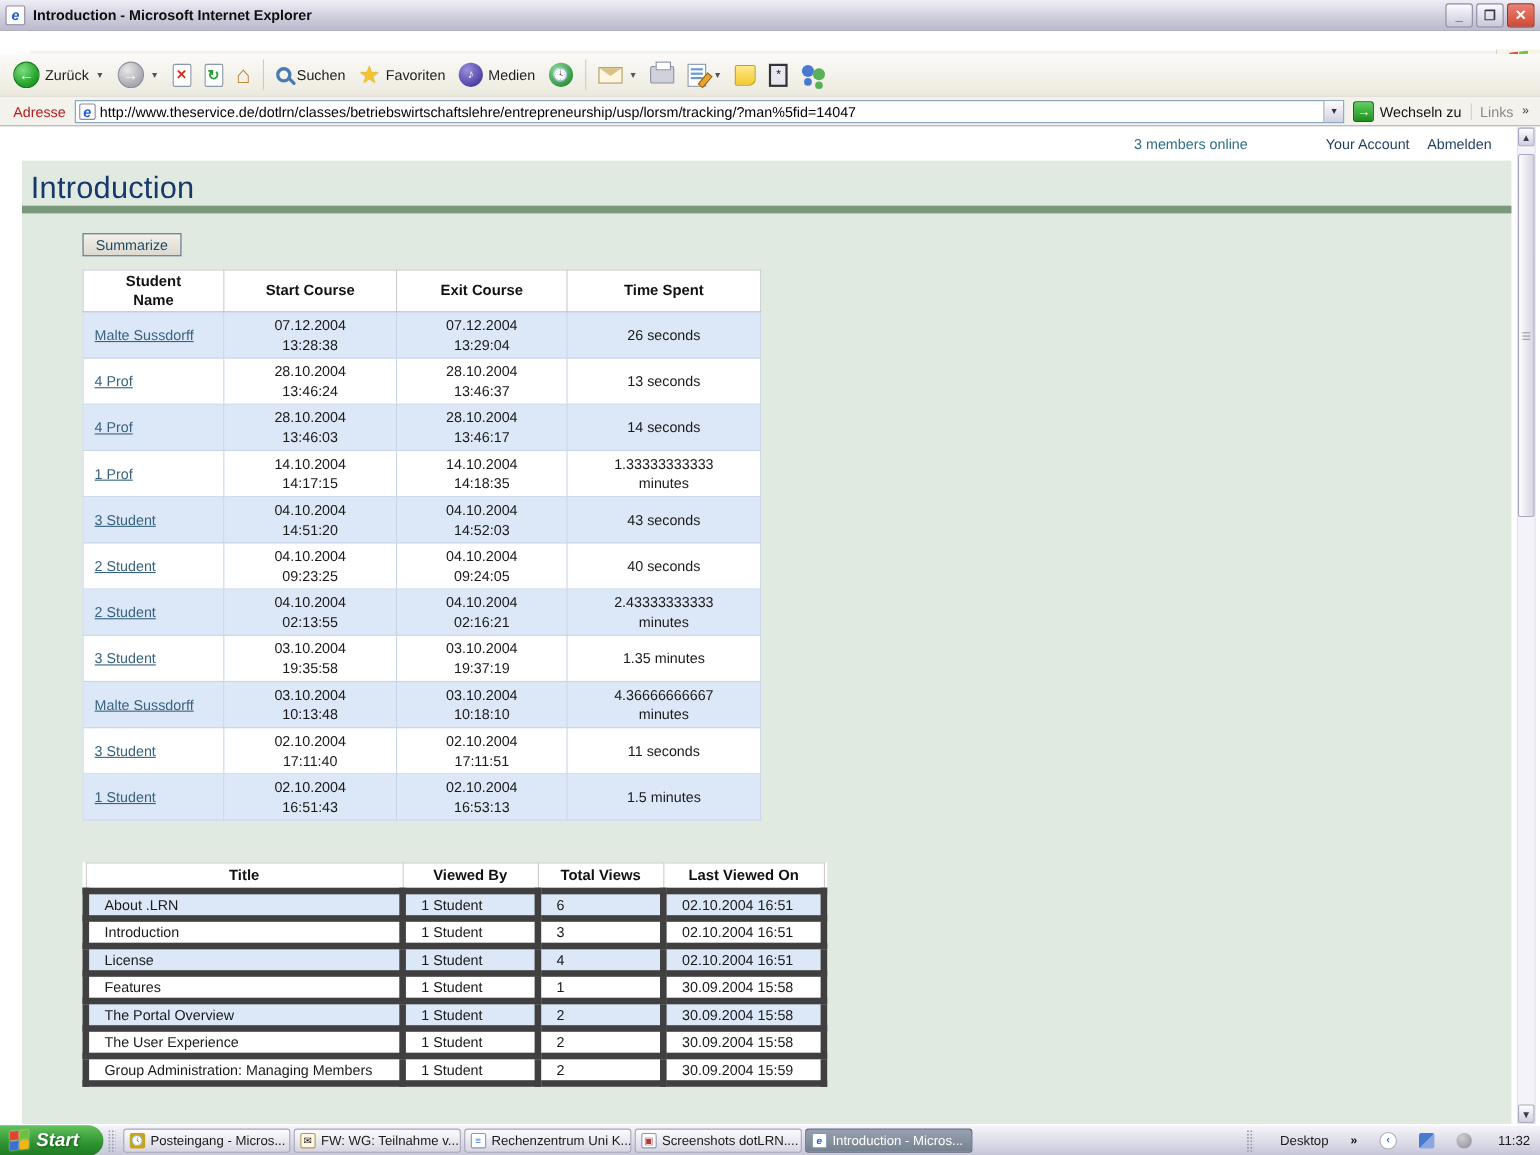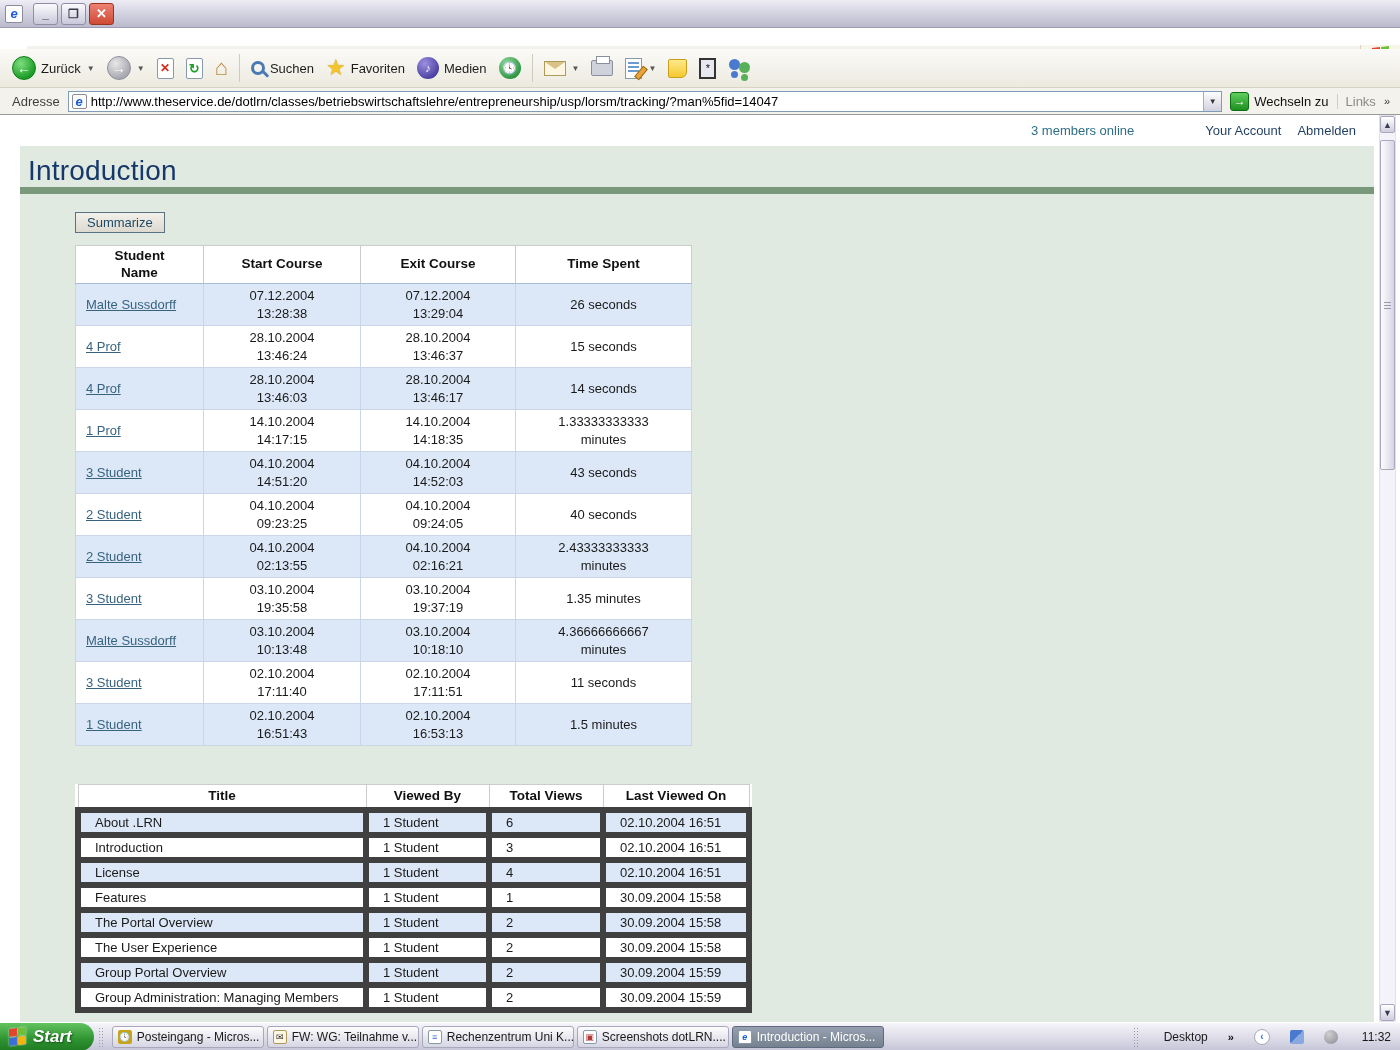--- a/index.html
+++ b/index.html
@@ -67,21 +67,21 @@
   .editpage::after { content:""; position:absolute; right:-3px; bottom:-2px; width:4px; height:12px; background:#e8a33a; transform:rotate(40deg); border:1px solid #9a6a10; }
   .notepad { width:19px; height:19px; background:linear-gradient(#ffe98a,#f4c930); border:1px solid #c8a018; border-radius:2px 2px 6px 2px; display:inline-block; }
   .kiosk { width:17px; height:21px; background:#e8e8f0; border:2px solid #333; display:inline-flex; align-items:center; justify-content:center; font-size:11px; color:#111; }
   .buddies { position:relative; width:24px; height:22px; display:inline-block; }
   .buddy { position:absolute; width:11px; height:11px; border-radius:50%; }
   .buddy.b1 { background:#4a7ad0; left:1px; top:2px; box-shadow:0 10px 0 -2px #4a7ad0; }
   .buddy.b2 { background:#58b058; right:2px; top:5px; box-shadow:0 10px 0 -2px #58b058; }
   
   .addressbar { position:absolute; top:88px; left:0; right:0; height:27px; background:#f3f2ed;
     display:flex; align-items:center; border-bottom:1px solid #9a9a9a; padding:0 4px; }
-  .addr-label { font-size:13px; color:#404040; padding:0 8px; }
+  .addr-label { font-size:13px; color:#b91c1c; padding:0 8px; }
   .addr-box { flex:1; height:21px; background:#fff; border:1px solid #7f9db9; display:flex; align-items:center; padding-left:3px; }
   .addr-box .ie-page { width:15px; height:15px; margin-right:4px; }
   .addr-input { flex:1; border:none; outline:none; font-size:13px; font-family:"Liberation Sans",sans-serif; color:#000; height:17px; background:transparent; }
   .addr-drop { width:18px; height:19px; background:linear-gradient(#fefefe,#d2d0e0); border-left:1px solid #aab; display:flex;
     align-items:center; justify-content:center; font-size:8px; color:#333; }
   .go-btn { display:flex; align-items:center; gap:5px; font-size:13px; padding:0 8px; }
   .go-ico { width:19px; height:19px; background:linear-gradient(#5fcf5f,#1e8f1e); border:1px solid #0d6d12; border-radius:3px;
     color:#fff; display:flex; align-items:center; justify-content:center; font-size:12px; font-weight:bold; }
   .links-lbl { font-size:13px; color:#8a8a8a; padding:0 8px; border-left:1px solid #d0cec2; }
   .chev { font-size:11px; color:#333; padding-right:6px; }
@@ -151,20 +151,21 @@
   .tray-ico2 { width:14px; height:14px; background:radial-gradient(circle at 35% 30%, #cfcfcf, #8a8a96); border-radius:50%; }
   .clock { font-size:12px; color:#1a1a1a; margin-left:4px; }
 </style>
 </head>
 <body>
 
 <div class="titlebar">
   <span class="ie-page">
       <span class="ie-e">e</span>
     </span>
+  <span class="win-title">Introduction - Microsoft Internet Explorer</span>
   <span class="winbtn">_</span>
   <span class="winbtn">❐</span>
   <span class="winbtn close">✕</span>
 </div>
 
 <div class="menubar">
   <span class="menu-item">Datei</span>
   <span class="menu-item">Bearbeiten</span>
   <span class="menu-item">Ansicht</span>
   <span class="menu-item">Favoriten</span>
@@ -300,21 +301,21 @@
             <td>07.12.2004
 13:29:04</td>
             <td>26 seconds</td>
           </tr>
           <tr>
             <td class="name"><a class="tlink" href="#">4 Prof</a></td>
             <td>28.10.2004
 13:46:24</td>
             <td>28.10.2004
 13:46:37</td>
-            <td>15 seconds</td>
+            <td>13 seconds</td>
           </tr>
           <tr class="blue">
             <td class="name"><a class="tlink" href="#">4 Prof</a></td>
             <td>28.10.2004
 13:46:03</td>
             <td>28.10.2004
 13:46:17</td>
             <td>14 seconds</td>
           </tr>
           <tr>
@@ -433,26 +434,20 @@
             <td>1 Student</td>
             <td>2</td>
             <td>30.09.2004 15:58</td>
           </tr>
           <tr>
             <td>The User Experience</td>
             <td>1 Student</td>
             <td>2</td>
             <td>30.09.2004 15:58</td>
           </tr>
-          <tr class="blue">
-            <td>Group Portal Overview</td>
-            <td>1 Student</td>
-            <td>2</td>
-            <td>30.09.2004 15:59</td>
-          </tr>
           <tr>
             <td>Group Administration: Managing Members</td>
             <td>1 Student</td>
             <td>2</td>
             <td>30.09.2004 15:59</td>
           </tr>
         </tbody>
       </table>
     </div>
   </div>

